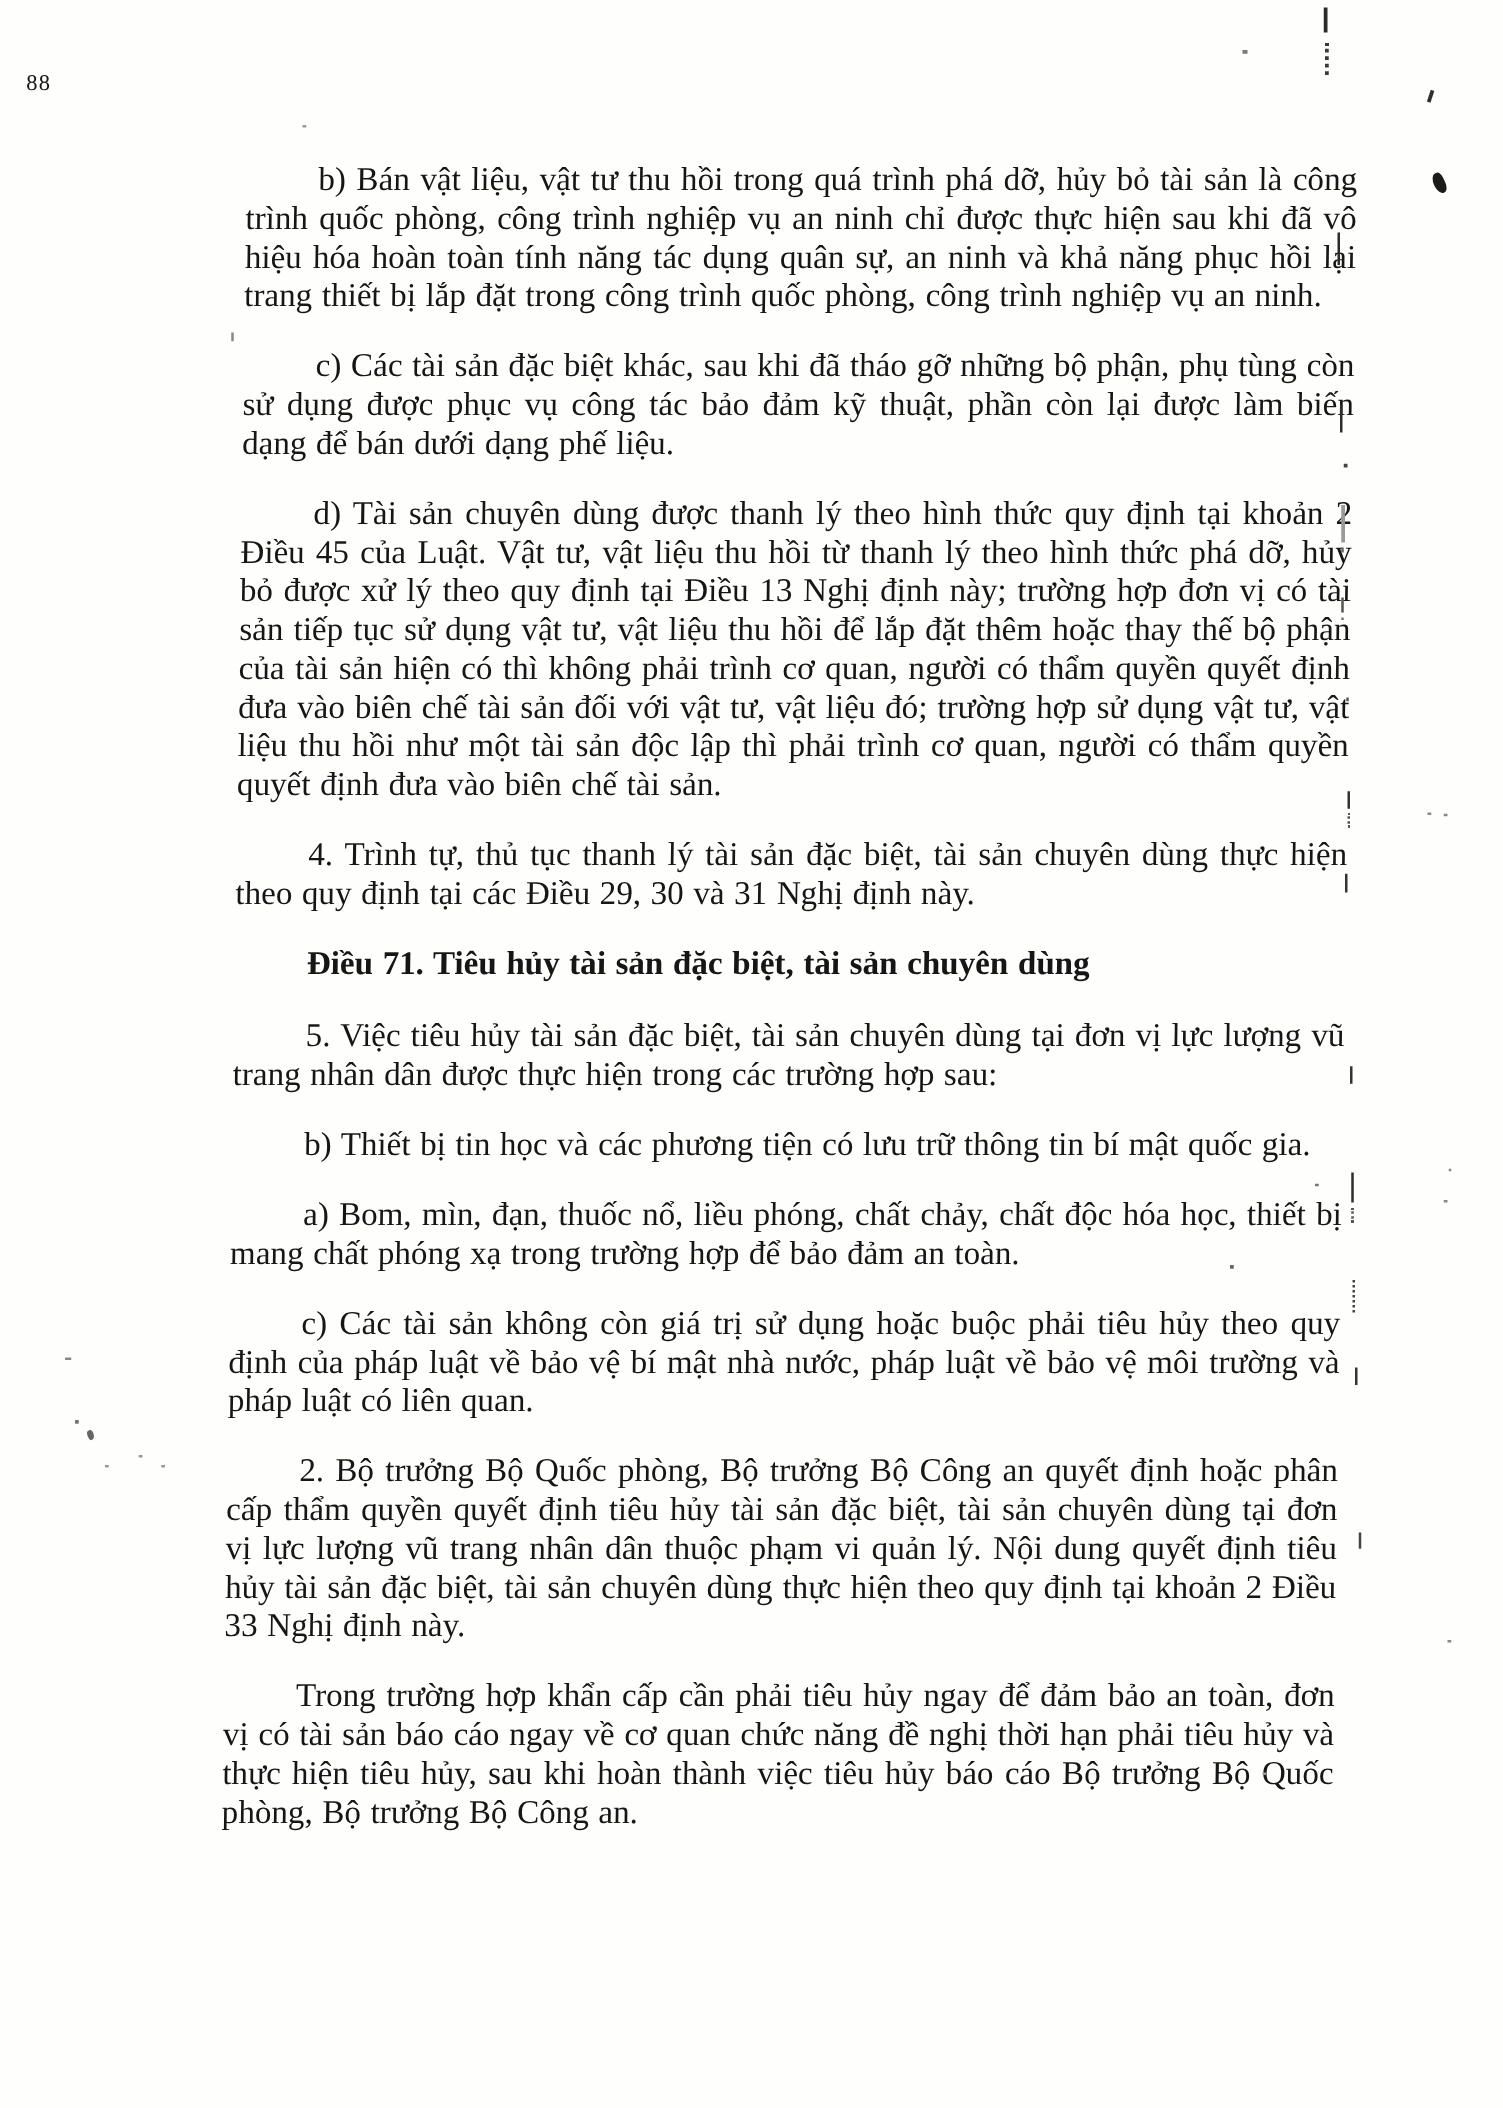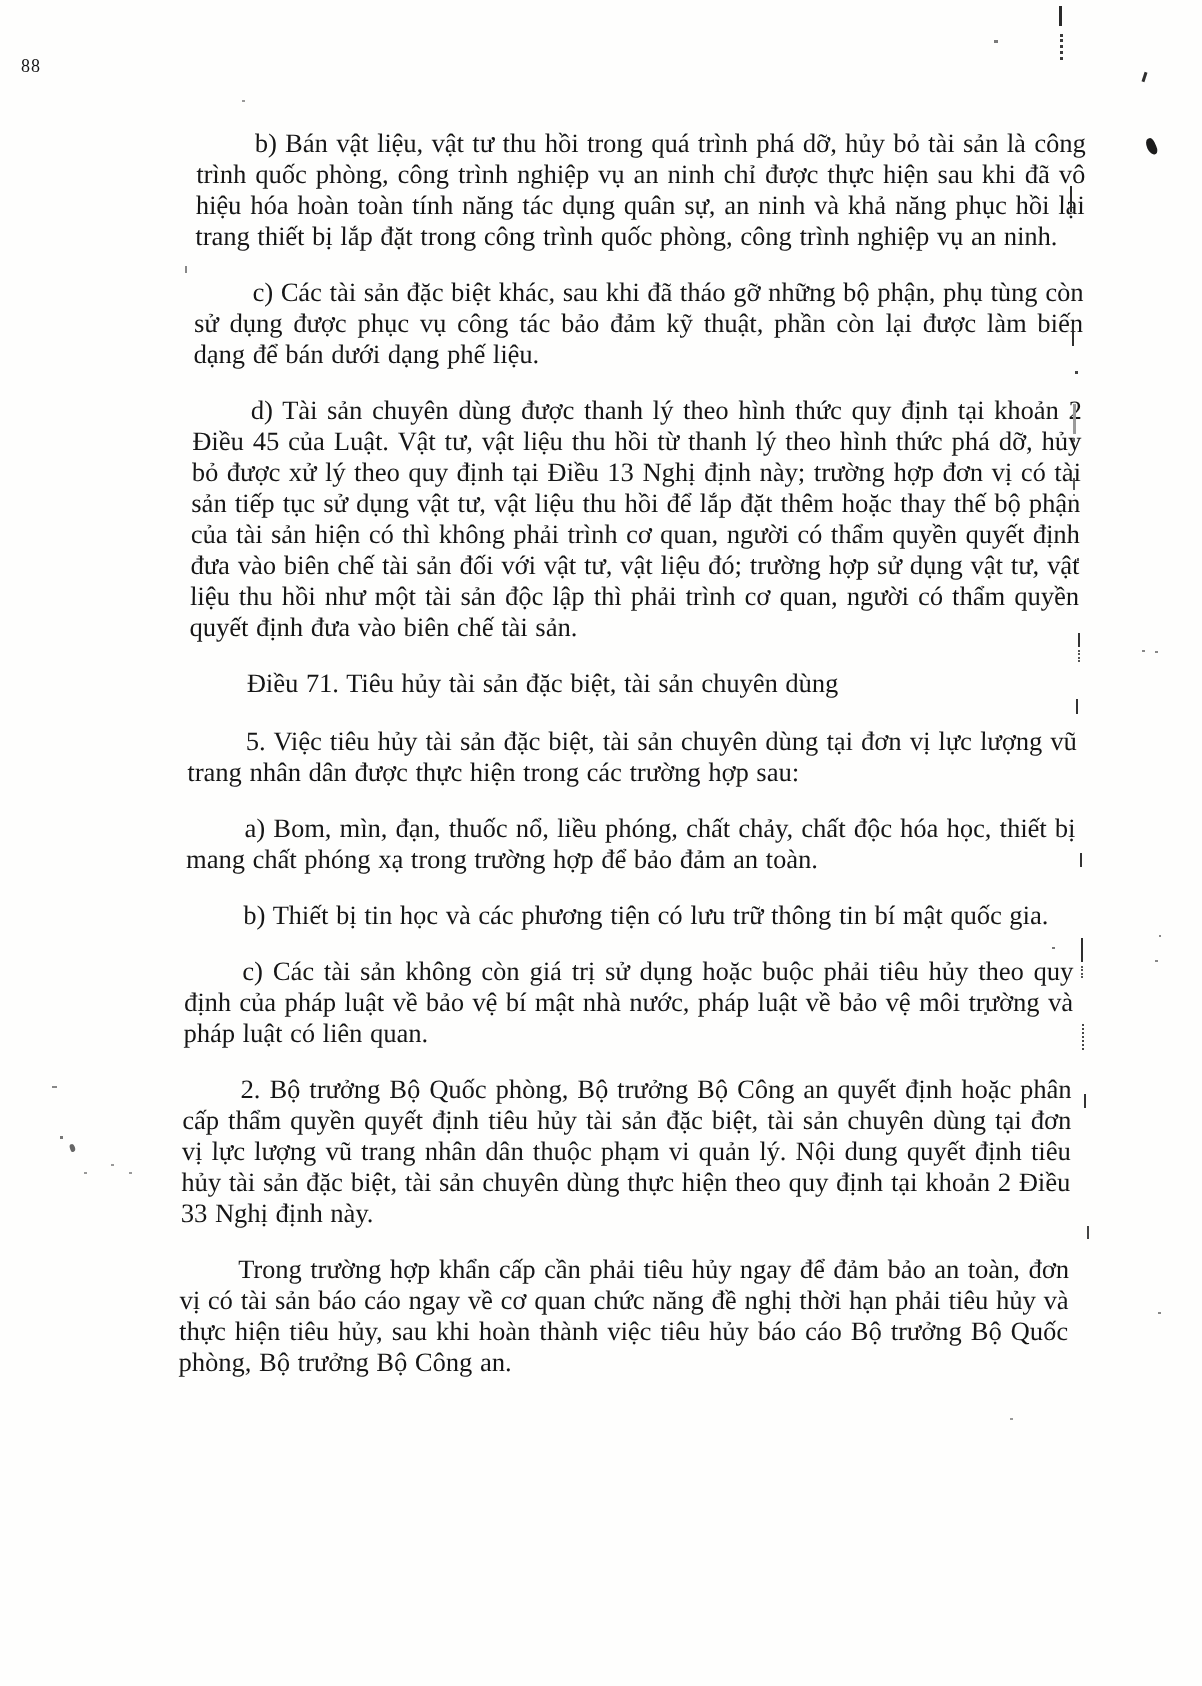--- a/index.html
+++ b/index.html
@@ -35,45 +35,46 @@
     font-size: 26.5px;
     line-height: 31px;
     text-align: justify;
     word-spacing: 1px;
   }
   p.para {
     margin: 0 0 25px 0;
     text-indent: 58px;
   }
   p.heading {
-    font-weight: normal;
+    font-weight: bold;
     margin-top: 2px;
     margin-bottom: 27px;
   }
   
   .mark {
     position: absolute;
     display: block;
   }
 </style>
 </head>
 <body>
 
 <div class="page">
 
   <div class="page-number">88</div>
 
   <div class="content">
     <p class="para">b) Bán vật liệu, vật tư thu hồi trong quá trình phá dỡ, hủy bỏ tài sản là công trình quốc phòng, công trình nghiệp vụ an ninh chỉ được thực hiện sau khi đã vô hiệu hóa hoàn toàn tính năng tác dụng quân sự, an ninh và khả năng phục hồi lại trang thiết bị lắp đặt trong công trình quốc phòng, công trình nghiệp vụ an ninh.</p>
     <p class="para">c) Các tài sản đặc biệt khác, sau khi đã tháo gỡ những bộ phận, phụ tùng còn sử dụng được phục vụ công tác bảo đảm kỹ thuật, phần còn lại được làm biến dạng để bán dưới dạng phế liệu.</p>
     <p class="para">d) Tài sản chuyên dùng được thanh lý theo hình thức quy định tại khoản 2 Điều 45 của Luật. Vật tư, vật liệu thu hồi từ thanh lý theo hình thức phá dỡ, hủy bỏ được xử lý theo quy định tại Điều 13 Nghị định này; trường hợp đơn vị có tài sản tiếp tục sử dụng vật tư, vật liệu thu hồi để lắp đặt thêm hoặc thay thế bộ phận của tài sản hiện có thì không phải trình cơ quan, người có thẩm quyền quyết định đưa vào biên chế tài sản đối với vật tư, vật liệu đó; trường hợp sử dụng vật tư, vật liệu thu hồi như một tài sản độc lập thì phải trình cơ quan, người có thẩm quyền quyết định đưa vào biên chế tài sản.</p>
+    <p class="para">4. Trình tự, thủ tục thanh lý tài sản đặc biệt, tài sản chuyên dùng thực hiện theo quy định tại các Điều 29, 30 và 31 Nghị định này.</p>
     <p class="para heading">Điều 71. Tiêu hủy tài sản đặc biệt, tài sản chuyên dùng</p>
     <p class="para">5. Việc tiêu hủy tài sản đặc biệt, tài sản chuyên dùng tại đơn vị lực lượng vũ trang nhân dân được thực hiện trong các trường hợp sau:</p>
+    <p class="para">b) Thiết bị tin học và các phương tiện có lưu trữ thông tin bí mật quốc gia.</p>
     <p class="para">a) Bom, mìn, đạn, thuốc nổ, liều phóng, chất chảy, chất độc hóa học, thiết bị mang chất phóng xạ trong trường hợp để bảo đảm an toàn.</p>
-    <p class="para">b) Thiết bị tin học và các phương tiện có lưu trữ thông tin bí mật quốc gia.</p>
     <p class="para">c) Các tài sản không còn giá trị sử dụng hoặc buộc phải tiêu hủy theo quy định của pháp luật về bảo vệ bí mật nhà nước, pháp luật về bảo vệ môi trường và pháp luật có liên quan.</p>
     <p class="para">2. Bộ trưởng Bộ Quốc phòng, Bộ trưởng Bộ Công an quyết định hoặc phân cấp thẩm quyền quyết định tiêu hủy tài sản đặc biệt, tài sản chuyên dùng tại đơn vị lực lượng vũ trang nhân dân thuộc phạm vi quản lý. Nội dung quyết định tiêu hủy tài sản đặc biệt, tài sản chuyên dùng thực hiện theo quy định tại khoản 2 Điều 33 Nghị định này.</p>
     <p class="para">Trong trường hợp khẩn cấp cần phải tiêu hủy ngay để đảm bảo an toàn, đơn vị có tài sản báo cáo ngay về cơ quan chức năng đề nghị thời hạn phải tiêu hủy và thực hiện tiêu hủy, sau khi hoàn thành việc tiêu hủy báo cáo Bộ trưởng Bộ Quốc phòng, Bộ trưởng Bộ Công an.</p>
   </div>
 
   <span class="mark" style="left:1059px;top:6px;width:3px;height:20px;background:#2a2a2a;"></span>
   <span class="mark" style="left:1060px;top:34px;width:0;height:26px;border-left:3px dotted #3a3a3a;"></span>
   <span class="mark" style="left:994px;top:40px;width:4px;height:3px;background:#7a7a7a;"></span>
   <span class="mark" style="left:1143px;top:72px;width:3px;height:10px;background:#2f2f2f;transform:rotate(18deg);"></span>
   <span class="mark" style="left:1147px;top:138px;width:9px;height:17px;background:#1c1c1c;border-radius:60% 40% 50% 60%;transform:rotate(-25deg);"></span>

